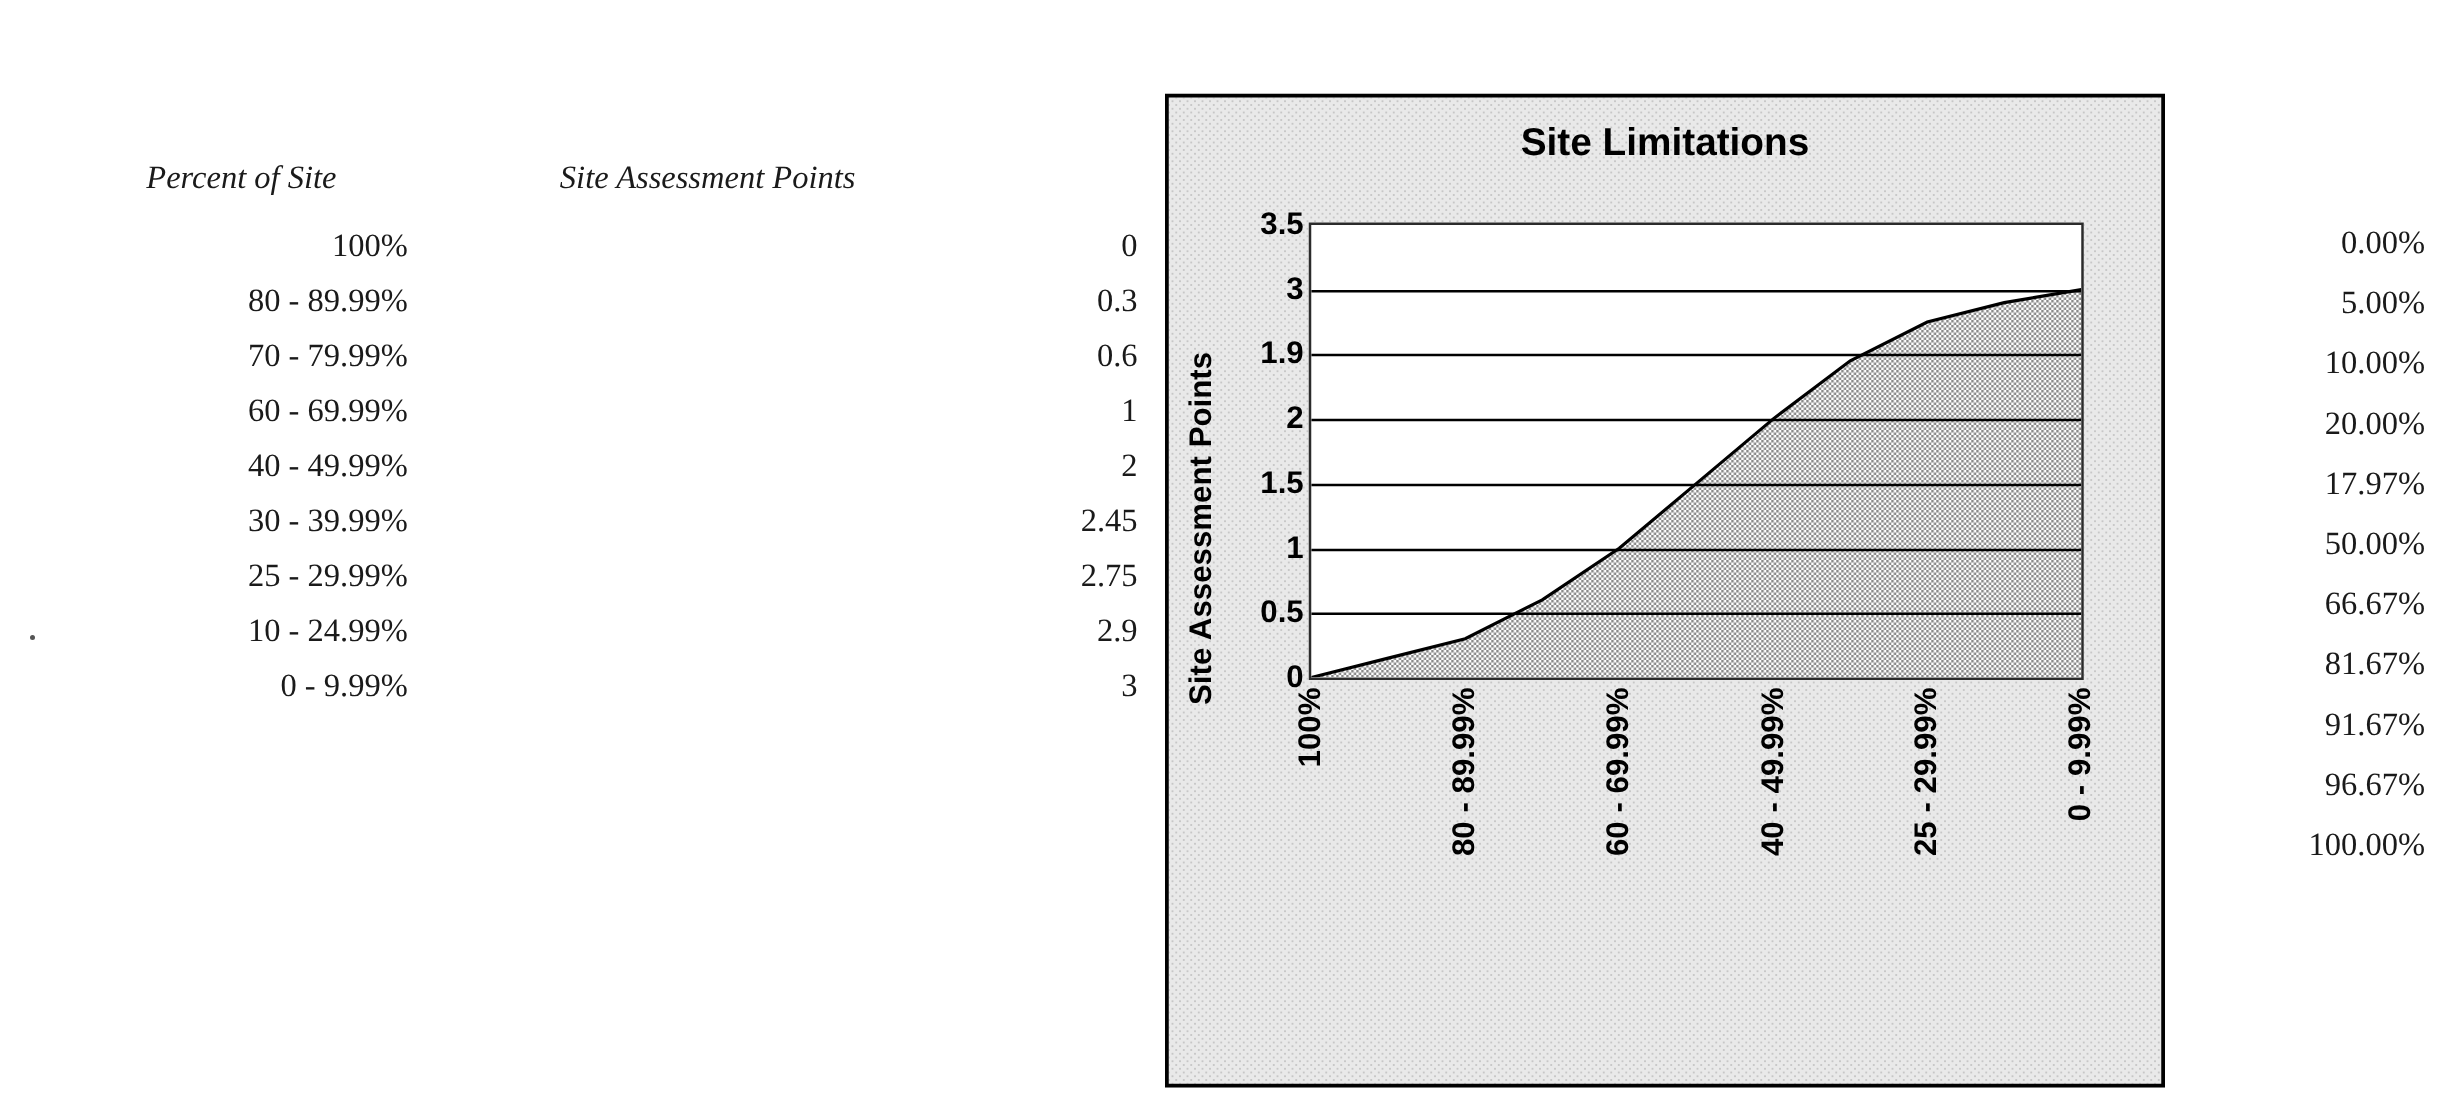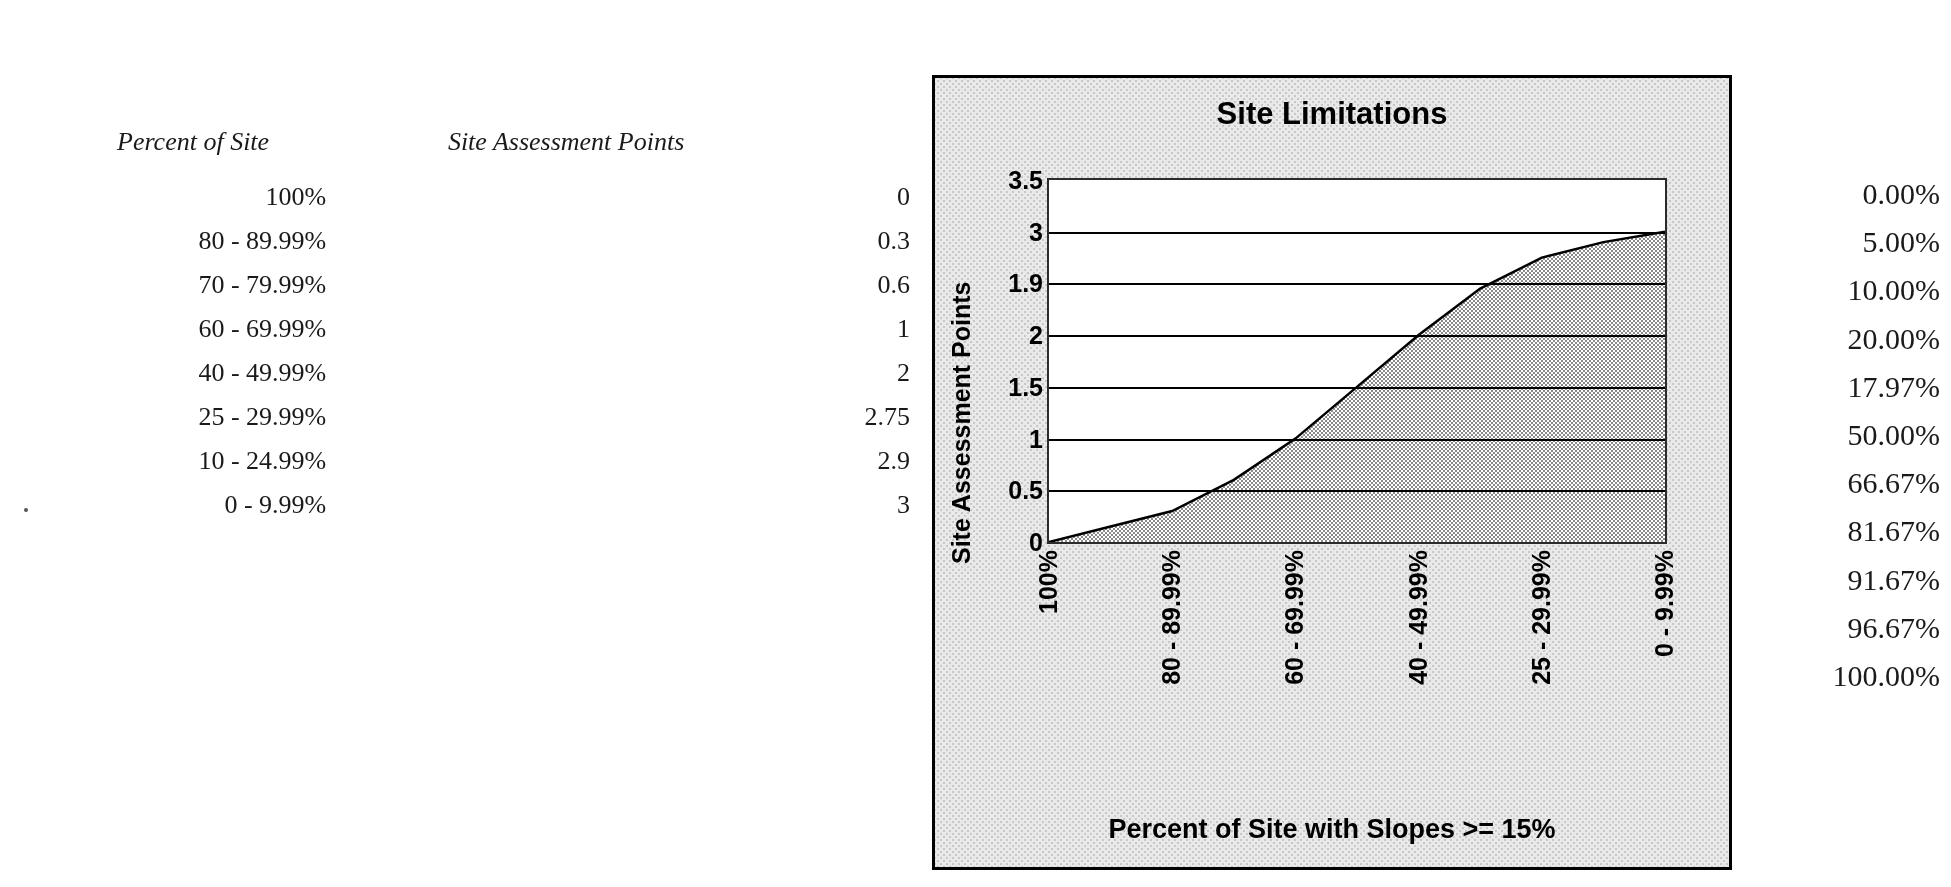--- a/index.html
+++ b/index.html
@@ -94,21 +94,21 @@
 
   
   #right-values {
     position: absolute;
     left: 1800px;
     top: 170px;
     width: 140px;
     text-align: right;
   }
   #right-values div {
-    font-size: 30px;
+    font-size: 26px;
     line-height: 48.2px;
     font-family: "Liberation Serif", serif;
     white-space: nowrap;
   }
 
   
   #chart-panel {
     position: absolute;
     left: 932px;
     top: 32px;
@@ -248,20 +248,24 @@
         <td class="c1">70 - 79.99%</td>
         <td class="c2">0.6</td>
       </tr>
       <tr>
         <td class="c1">60 - 69.99%</td>
         <td class="c2">1</td>
       </tr>
       <tr>
         <td class="c1">40 - 49.99%</td>
         <td class="c2">2</td>
+      </tr>
+      <tr>
+        <td class="c1">30 - 39.99%</td>
+        <td class="c2">2.45</td>
       </tr>
       <tr>
         <td class="c1">25 - 29.99%</td>
         <td class="c2">2.75</td>
       </tr>
       <tr>
         <td class="c1">10 - 24.99%</td>
         <td class="c2">2.9</td>
       </tr>
       <tr>
@@ -322,14 +326,13 @@
       <div class="gridline" style="top: 51.7143px;"></div>
     </div>
   <div id="xtick-wrap">
       <div style="left: -13px;">100%</div>
       <div style="left: 110.2px;">80 - 89.99%</div>
       <div style="left: 233.4px;">60 - 69.99%</div>
       <div style="left: 356.6px;">40 - 49.99%</div>
       <div style="left: 479.8px;">25 - 29.99%</div>
       <div style="left: 603px;">0 - 9.99%</div>
     </div>
-  <div id="xlabel">Percent of Site with Slopes &gt;= 15%</div>
 </div>
 
 </body></html>

